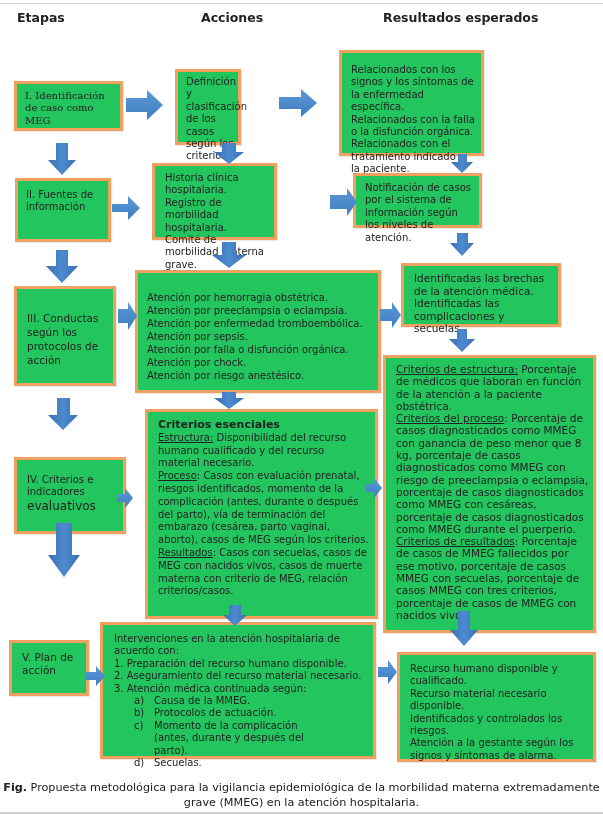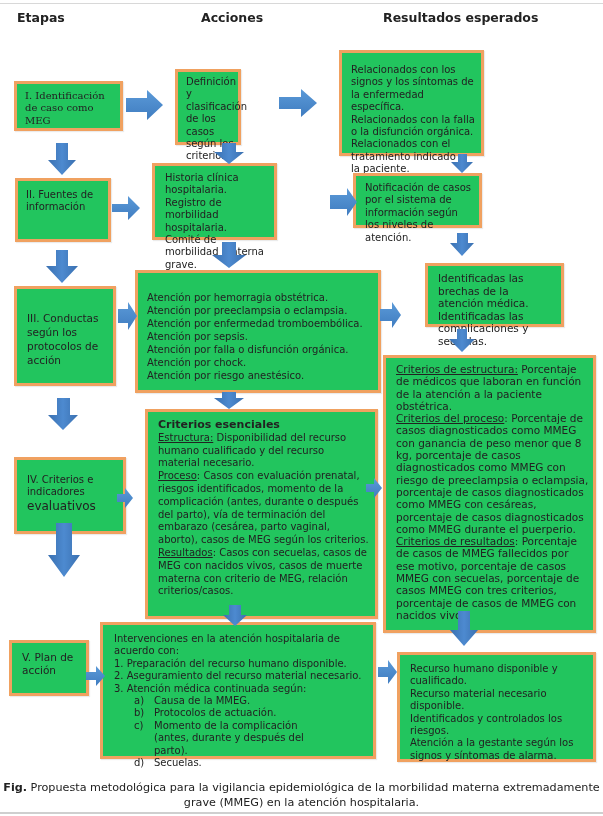--- a/index.html
+++ b/index.html
@@ -104,21 +104,21 @@
 </div>
 
 <div class="box" style="left:339px;top:50px;width:145px;height:106px;padding:11px 6px 0 9px;">
   <p>Relacionados con los signos y los síntomas de la enfermedad específica.</p>
   <p>Relacionados con la falla o la disfunción orgánica.</p>
   <p>Relacionados con el tratamiento indicado a la paciente.</p>
 </div>
 <div class="box" style="left:353px;top:173px;width:129px;height:55px;padding:6px 6px 0 9px;">
   <p>Notificación de casos por el sistema de información según los niveles de atención.</p>
 </div>
-<div class="box" style="left:401px;top:263px;width:139px;height:64px;padding:6px 6px 0 10px;font-size:10.5px;line-height:12.5px;margin-left:24px;">
+<div class="box" style="left:401px;top:263px;width:160px;height:64px;padding:6px 6px 0 10px;font-size:10.5px;line-height:12.5px;">
   <p>Identificadas las brechas de la atención médica.</p>
   <p>Identificadas las complicaciones y secuelas.</p>
 </div>
 <div class="box" style="left:383px;top:355px;width:213px;height:278px;padding:5px 4px 0 10px;font-size:10.5px;line-height:12.3px;">
   <p><span class="u">Criterios de estructura:</span><span> Porcentaje de médicos que laboran en función de la atención a la paciente obstétrica.</span></p>
   <p><span class="u">Criterios del proceso</span><span>: Porcentaje de casos diagnosticados como MMEG con ganancia de peso menor que 8 kg, porcentaje de casos diagnosticados como MMEG con riesgo de preeclampsia o eclampsia, porcentaje de casos diagnosticados como MMEG con cesáreas, porcentaje de casos diagnosticados como MMEG durante el puerperio.</span></p>
   <p><span class="u">Criterios de resultados</span><span>: Porcentaje de casos de MMEG fallecidos por ese motivo, porcentaje de casos MMEG con secuelas, porcentaje de casos MMEG con tres criterios, porcentaje de casos de MMEG con nacidos vivos.</span></p>
 </div>
 <div class="box" style="left:397px;top:652px;width:199px;height:110px;padding:8px 4px 0 10px;font-size:10px;line-height:12.4px;">
   <p>Recurso humano disponible y cualificado.</p>

